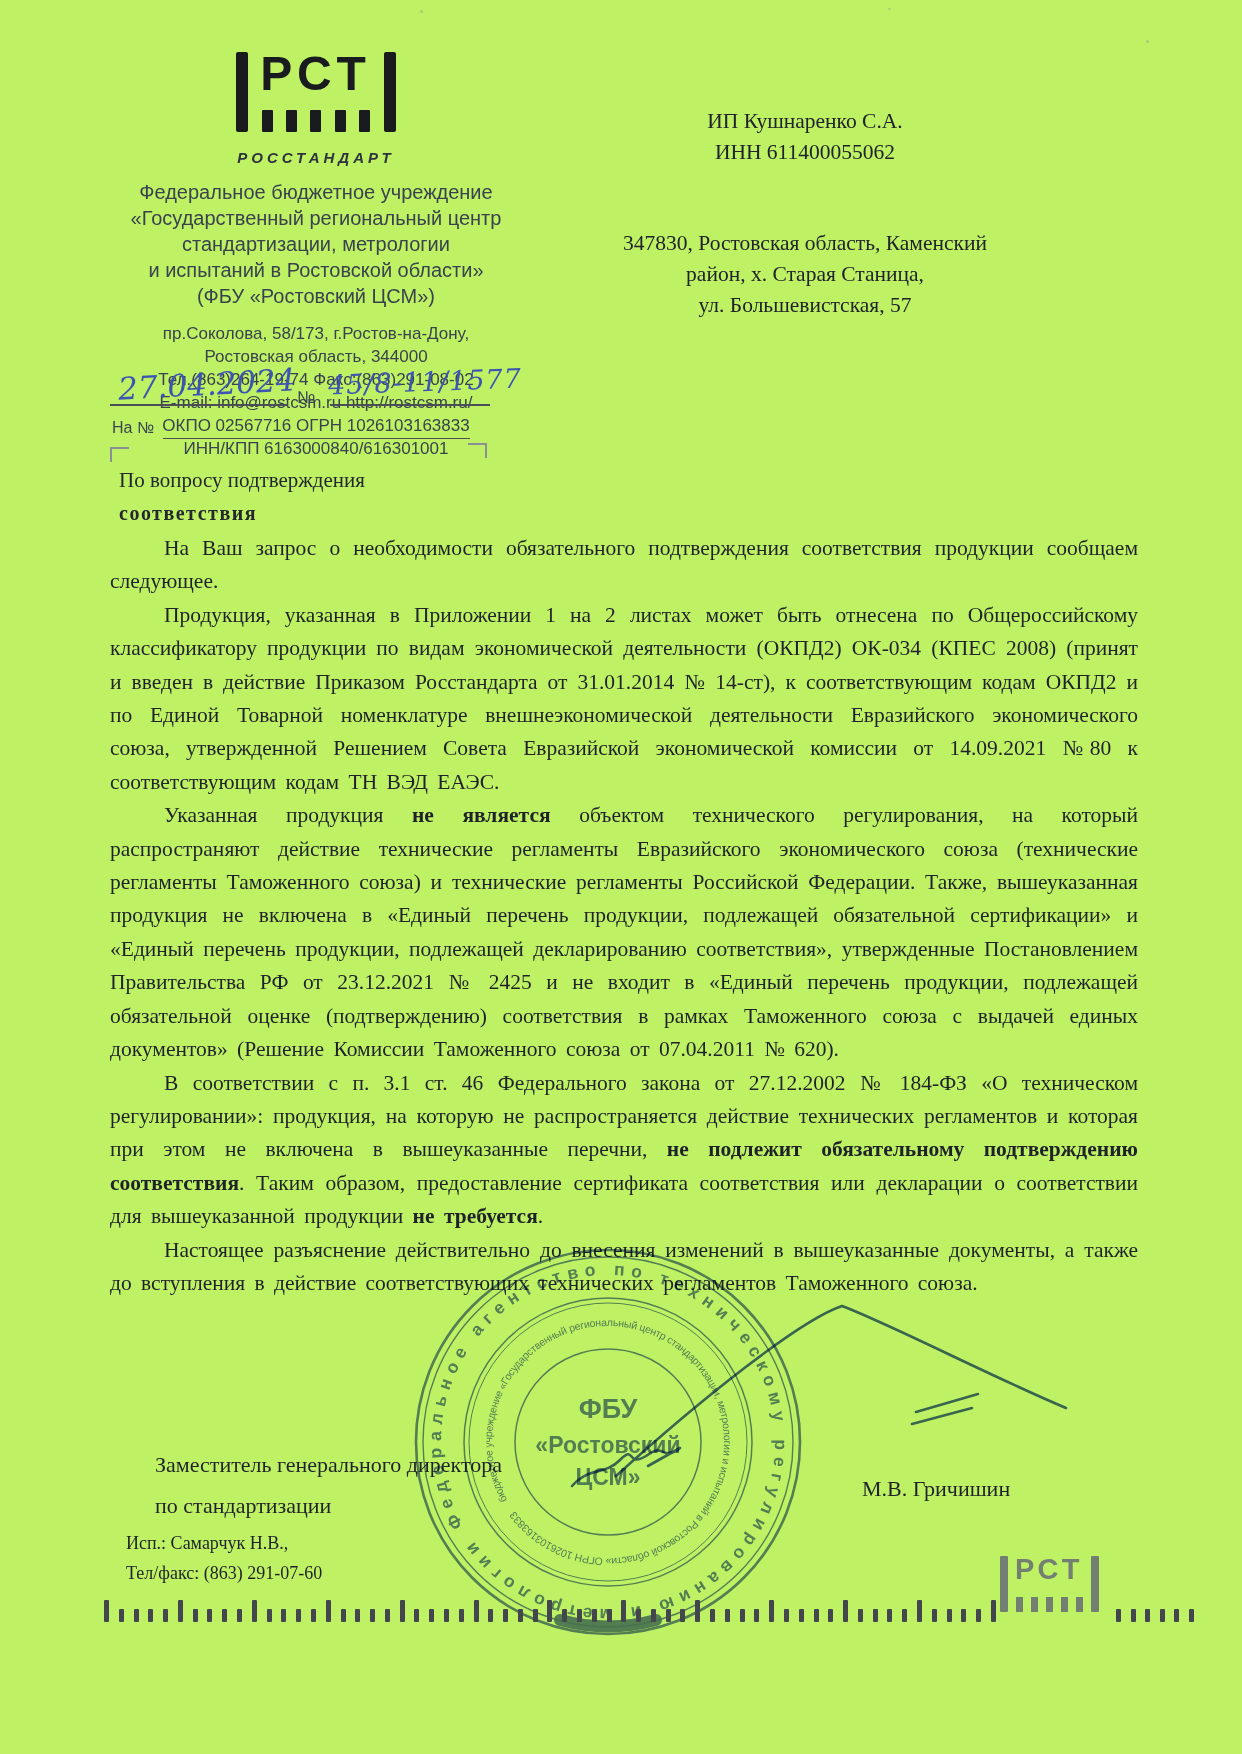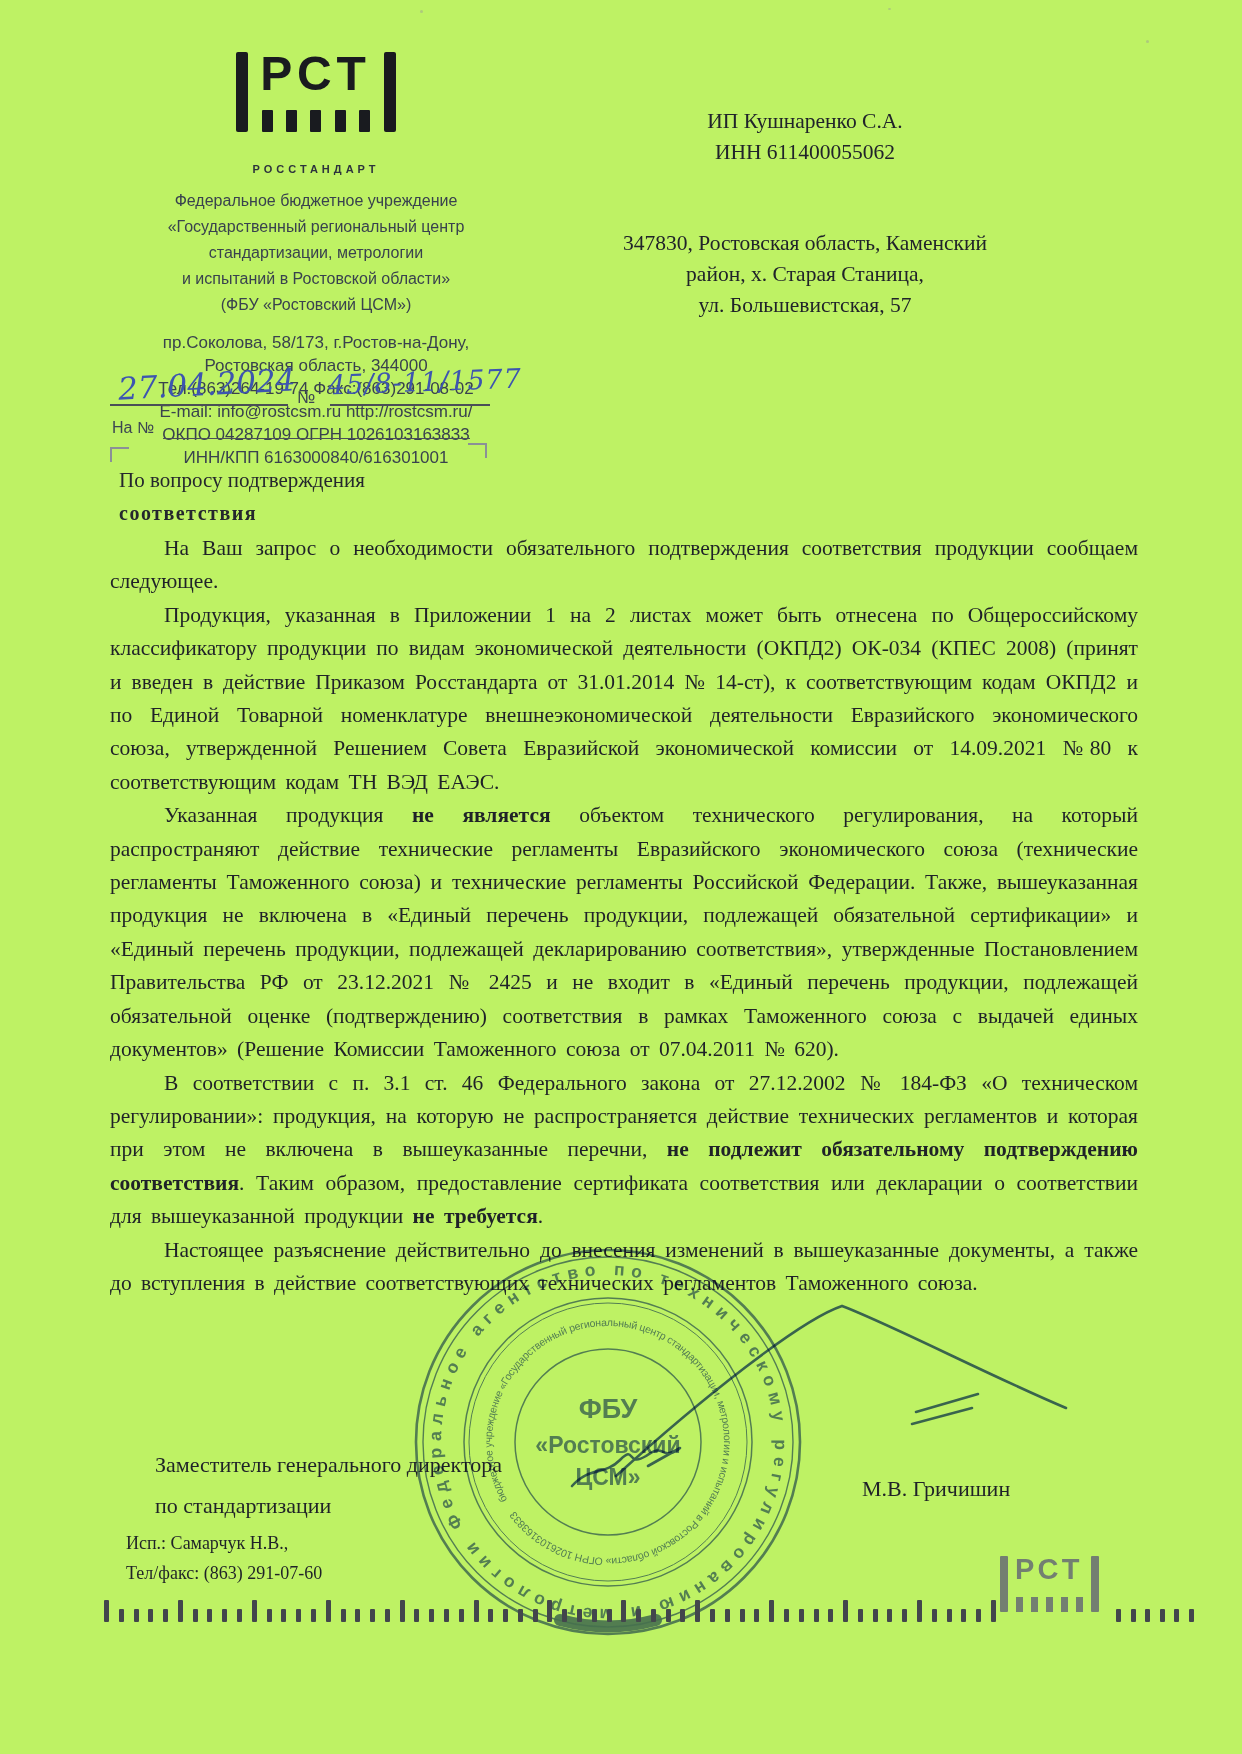--- a/index.html
+++ b/index.html
@@ -7,22 +7,22 @@
         font-family:"Liberation Serif",serif;color:#22252b;padding-left:16px;}
   
   .lh{position:absolute;left:100px;top:52px;width:432px;text-align:center;
       font-family:"Liberation Sans",sans-serif;color:#3b4450;}
   .logo{display:inline-flex;align-items:stretch;gap:12px;height:80px;}
   .logo .vbar{width:12px;background:#191b1f;border-radius:2px;}
   .logo .mid{display:flex;flex-direction:column;justify-content:space-between;}
   .logo .letters{font-weight:bold;font-size:48px;line-height:44px;letter-spacing:6px;color:#191b1f;}
   .logo .ticks{display:flex;justify-content:space-between;padding:0 2px;}
   .logo .ticks i{width:11px;height:22px;background:#191b1f;border-radius:1px;}
-  .agency{margin-top:27px;font-size:11px;font-weight:bold;letter-spacing:4px;color:#2d333d;}
-  .org{margin-top:13px;font-size:16px;line-height:26px;color:#39424e;}
+  .agency{margin-top:13px;font-size:15px;font-weight:bold;letter-spacing:4px;color:#2d333d;font-style:italic;}
+  .org{margin-top:13px;font-size:20px;line-height:26px;color:#39424e;}
   .contact{margin-top:13px;font-size:17px;line-height:23px;color:#39424e;}
   
   .hw{position:absolute;font-family:"DejaVu Serif",serif;font-style:italic;color:#3d55b0;}
   .hw-date{left:118px;top:366px;font-size:31px;transform:rotate(-3deg);}
   .hw-num{left:328px;top:366px;font-size:27px;transform:rotate(-2deg);letter-spacing:1px;}
   .uline{position:absolute;border-bottom:2px solid #4a4f57;}
   .lab{position:absolute;font-family:"Liberation Sans",sans-serif;color:#3c4653;}
   .num-lab{left:297px;top:388px;font-size:17px;}
   .na-lab{left:112px;top:419px;font-size:16px;text-align:right;}
   .brk{position:absolute;width:17px;height:13px;}
@@ -93,21 +93,21 @@
       <div>«Государственный региональный центр</div>
       <div>стандартизации, метрологии</div>
       <div>и испытаний в Ростовской области»</div>
       <div>(ФБУ «Ростовский ЦСМ»)</div>
     </div>
     <div class="contact">
       <div>пр.Соколова, 58/173, г.Ростов-на-Дону,</div>
       <div>Ростовская область, 344000</div>
       <div>Тел.(863)264-19-74 Факс:(863)291-08-02</div>
       <div>E-mail: info@rostcsm.ru   http://rostcsm.ru/</div>
-      <div>ОКПО 04287109  ОГРН 1026103163833</div>
+      <div>ОКПО 02567716  ОГРН 1026103163833</div>
       <div>ИНН/КПП 6163000840/616301001</div>
     </div>
   </div>
 
   <div class="hw hw-date">27.04.2024</div>
   <div class="uline" style="left:110px;top:404px;width:178px;"></div>
   <div class="lab num-lab">№</div>
   <div class="hw hw-num">45/8-11/1577</div>
   <div class="uline" style="left:330px;top:404px;width:160px;"></div>
   <div class="lab na-lab">На №</div>

